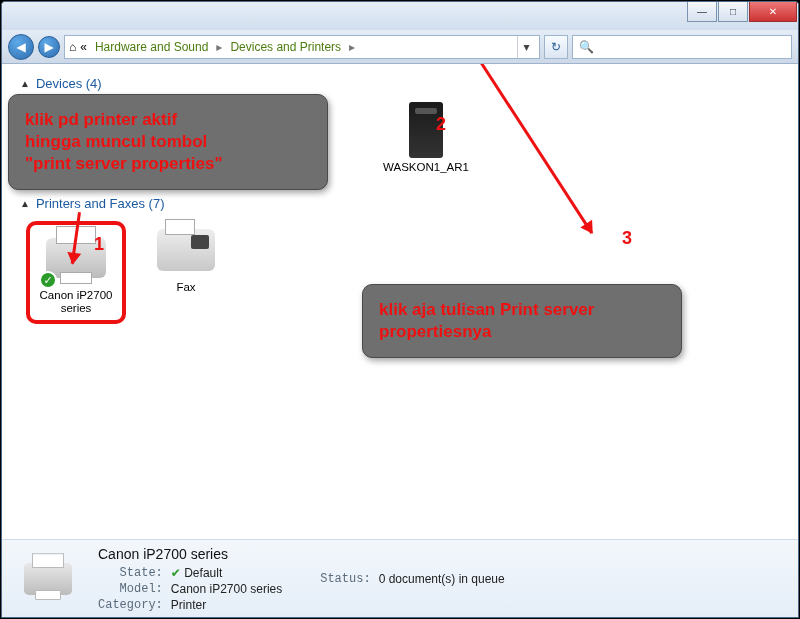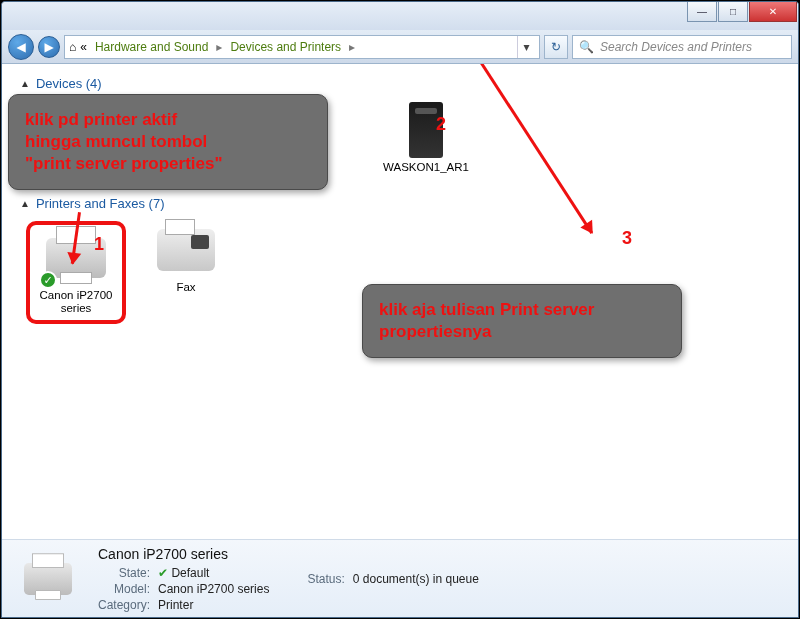--- a/index.html
+++ b/index.html
@@ -45,21 +45,21 @@
   
   .callout { position:absolute; background:#6f6f6f; border:1px solid #4a4a4a; border-radius:10px; box-shadow:2px 3px 6px rgba(0,0,0,.35); color:#e11; font-weight:bold; font-size:17px; padding:14px 16px; line-height:1.3; }
   .ann-num { position:absolute; color:#e11; font-weight:bold; font-size:18px; }
   
   .arrow { position:absolute; background:#e11; transform-origin: top left; }
   .arrow::after { content:""; position:absolute; left:-5px; bottom:-1px; width:0;height:0; border-left:7px solid transparent; border-right:7px solid transparent; border-top:12px solid #e11; }
   
   .details { height: 78px; border-top:1px solid #d0dbe8; background:linear-gradient(#f3f7fc,#e5eef8); display:flex; align-items:center; padding:6px 14px; gap:18px; font-size:12px; }
   .details .thumb { width:64px; height:52px; display:flex; align-items:center; justify-content:center; }
   .details-grid { display:grid; grid-template-columns:auto auto; column-gap:8px; row-gap:2px; align-items:center; }
-  .dk { color:#5a6b7c; text-align:right; }
+  .dk { color:#5a6b7c; text-align:right;font-family:Liberation Mono, monospace; }
   .dv { color:#222; }
   .details-title { font-size:14px; color:#111; grid-column:1/3; margin-bottom:2px; }
   .status-block { margin-left:20px; }
 </style>
 </head>
 <body>
 
 <div class="window">
 
   <div class="titlebar">
@@ -83,21 +83,20 @@
       <span class="crumb">Devices and Printers</span>
       <span class="crumb-sep">▸</span>
       <span style="flex:1"></span>
       <span class="addr-drop">▾</span>
     </div>
     <div class="refresh">
         <span>↻</span>
       </div>
     <div class="search-box">
       <span class="mag">🔍</span>
-      <span>Search Devices and Printers</span>
     </div>
   </div>
 
 
   <div class="content">
 
     <div class="group-head">
       <span class="tri">▲</span>
       <span>Devices (4)</span>
     </div>

